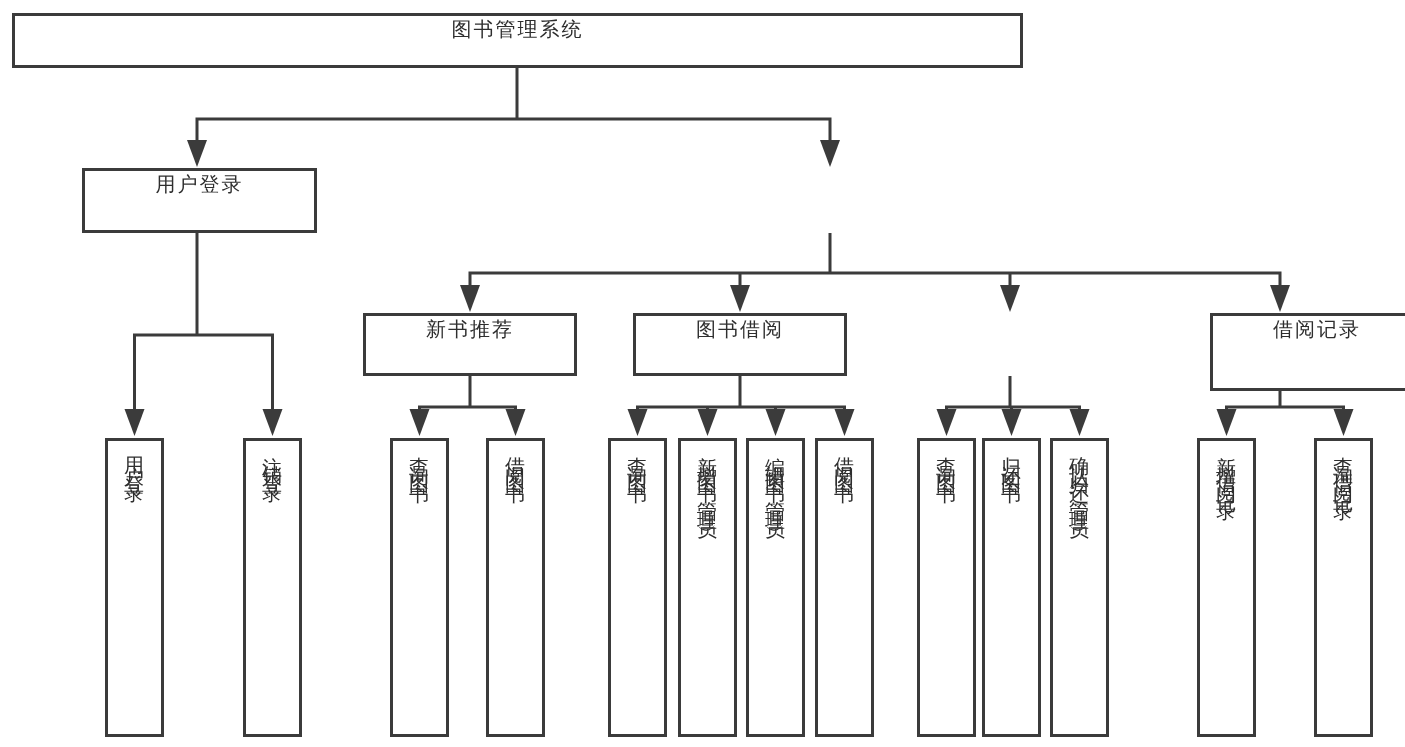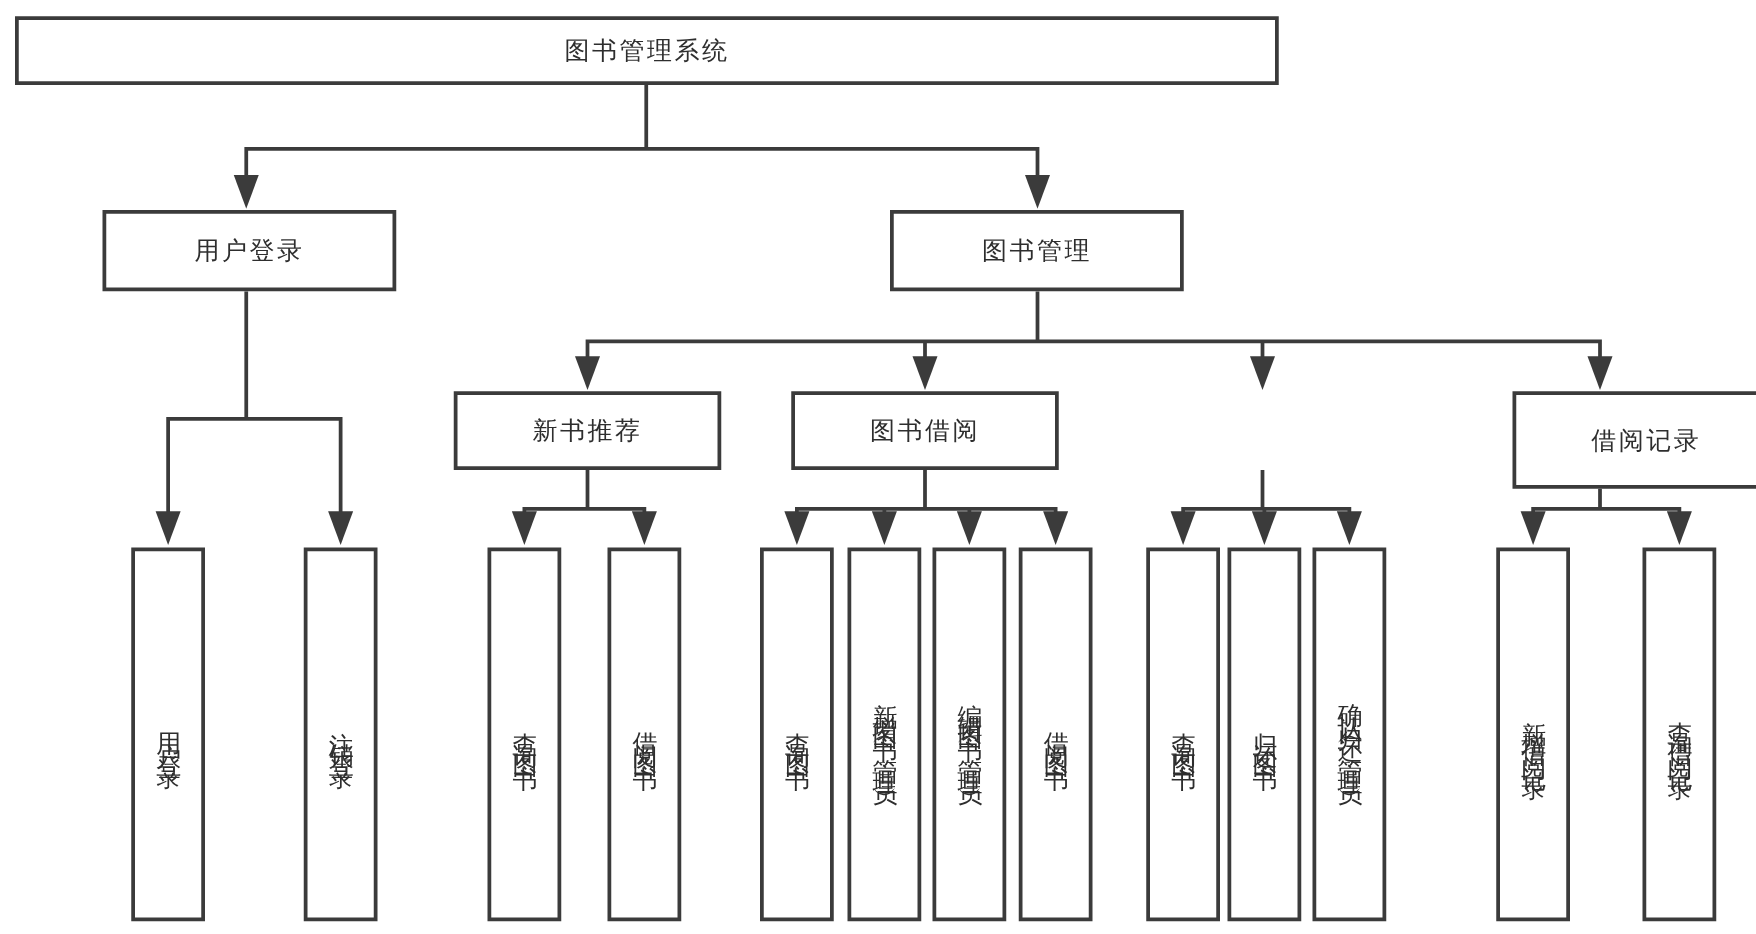--- a/index.html
+++ b/index.html
@@ -27,21 +27,21 @@
     left:0;top:0;
     width:1405px;height:747px;
     color:var(--line);
   }
   .node{
     position:absolute;
     box-sizing:border-box;
     border:3px solid var(--line);
     background:var(--box-bg);
     display:flex;
-    align-items:center;
+    align-items:flex-start;
     justify-content:center;
     font-size:20px;
     color:var(--text);
     letter-spacing:2px;
   }
   .node.v span{
     writing-mode:vertical-rl;
     text-orientation:mixed;
     letter-spacing:9px;
     line-height:1;
@@ -103,23 +103,20 @@
     </g>
   </svg>
 
   <div class="node" style="left:12px;top:13px;width:1011px;height:55px">
     <span>图书管理系统</span>
   </div>
 
   <div class="node" style="left:82px;top:168px;width:235px;height:65px">
     <span>用户登录</span>
   </div>
-  <div class="node" style="left:712px;top:168px;width:235px;height:65px">
-    <span>图书管理</span>
-  </div>
 
   <div class="node" style="left:363px;top:313px;width:214px;height:63px">
     <span>新书推荐</span>
   </div>
   <div class="node" style="left:633px;top:313px;width:214px;height:63px">
     <span>图书借阅</span>
   </div>
   <div class="node" style="left:1210px;top:313px;width:214px;height:78px">
     <span>借阅记录</span>
   </div>

